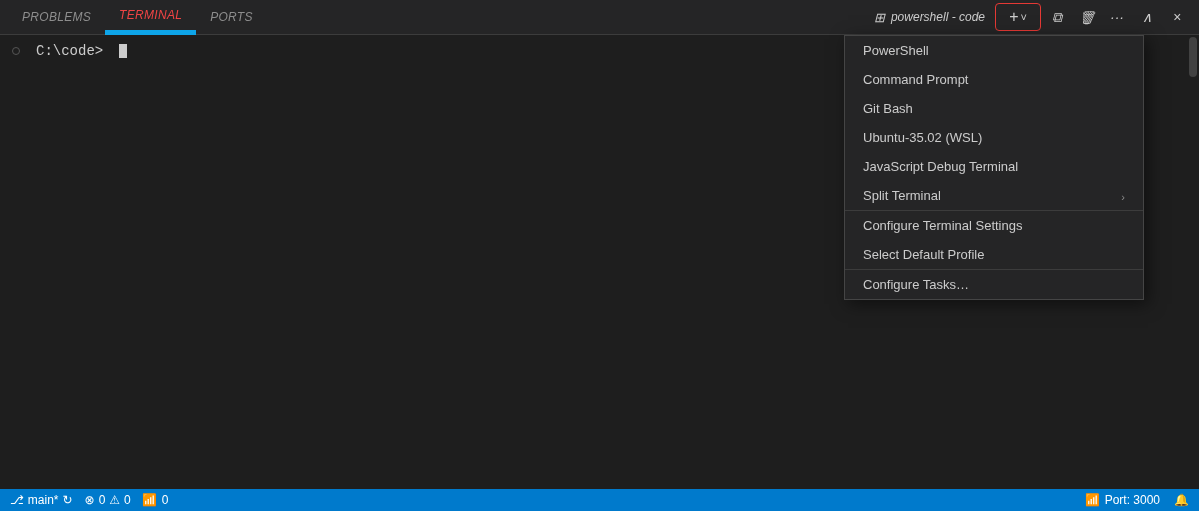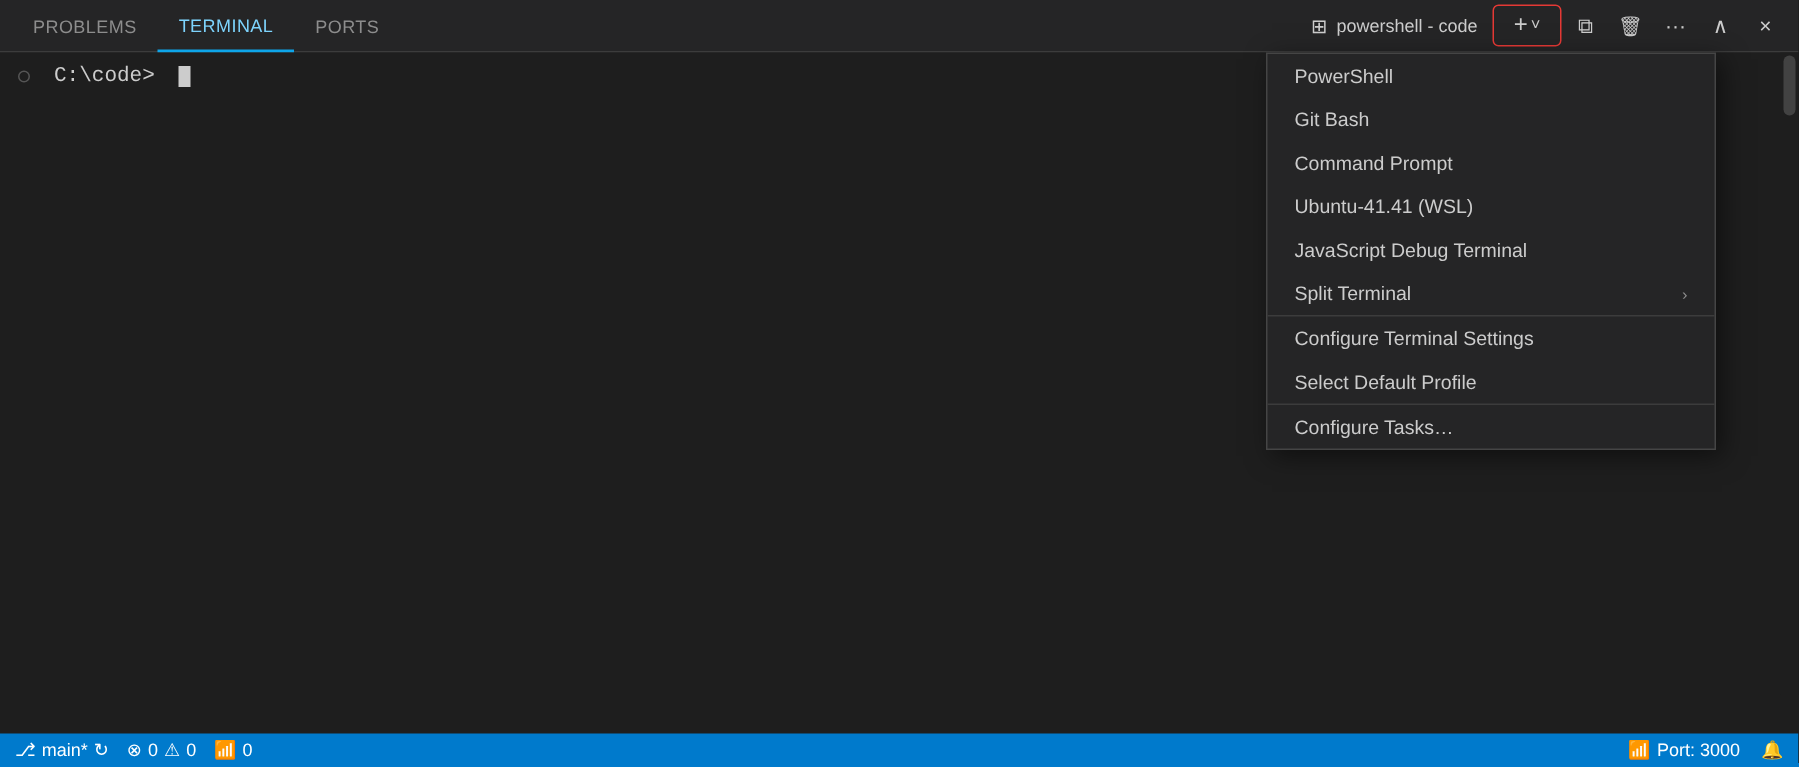--- a/index.html
+++ b/index.html
@@ -9,39 +9,41 @@
       background: #1e1e1e;
       font-family: 'Segoe UI', sans-serif;
       color: #cccccc;
       overflow: hidden;
       position: relative;
     }
 
     
     .tab-bar {
       display: flex;
+      align-items: center;
       background: #252526;
       height: 35px;
       padding: 0 8px;
       border-bottom: 1px solid #3c3c3c;
+      font-style: italic;
     }
     .tab-item {
       padding: 0 14px;
       height: 35px;
       display: flex;
       align-items: center;
       font-size: 12px;
       color: #8d8d8d;
       cursor: pointer;
       letter-spacing: 0.3px;
       text-transform: uppercase;
     }
     .tab-item.active {
-      color: #7dd3fc;
-      border-bottom: 2px solid #0ea5e9;
+      color: #ef4444;
+      border-bottom: 5px solid #0ea5e9;
     }
     .tab-spacer { flex: 1; }
     .tab-actions {
       display: flex;
       align-items: center;
       gap: 2px;
     }
     .tab-actions .terminal-label {
       display: flex;
       align-items: center;
@@ -228,27 +230,27 @@
 <div class="scrollbar-right">
   <div class="scrollbar-thumb"></div>
 </div>
 
 <div class="dropdown-menu">
   <div class="menu-section">
     <div class="menu-item">
       <span>PowerShell</span>
     </div>
     <div class="menu-item">
+      <span>Command Prompt</span>
+    </div>
+    <div class="menu-item">
       <span>Git Bash</span>
     </div>
     <div class="menu-item">
-      <span>Command Prompt</span>
-    </div>
-    <div class="menu-item">
-      <span>Ubuntu-41.41 (WSL)</span>
+      <span>Ubuntu-35.02 (WSL)</span>
     </div>
     <div class="menu-item">
       <span>JavaScript Debug Terminal</span>
     </div>
     <div class="menu-item">
       <span>Split Terminal</span>
       <span class="chevron">›</span>
     </div>
   </div>
   <div class="menu-section">

